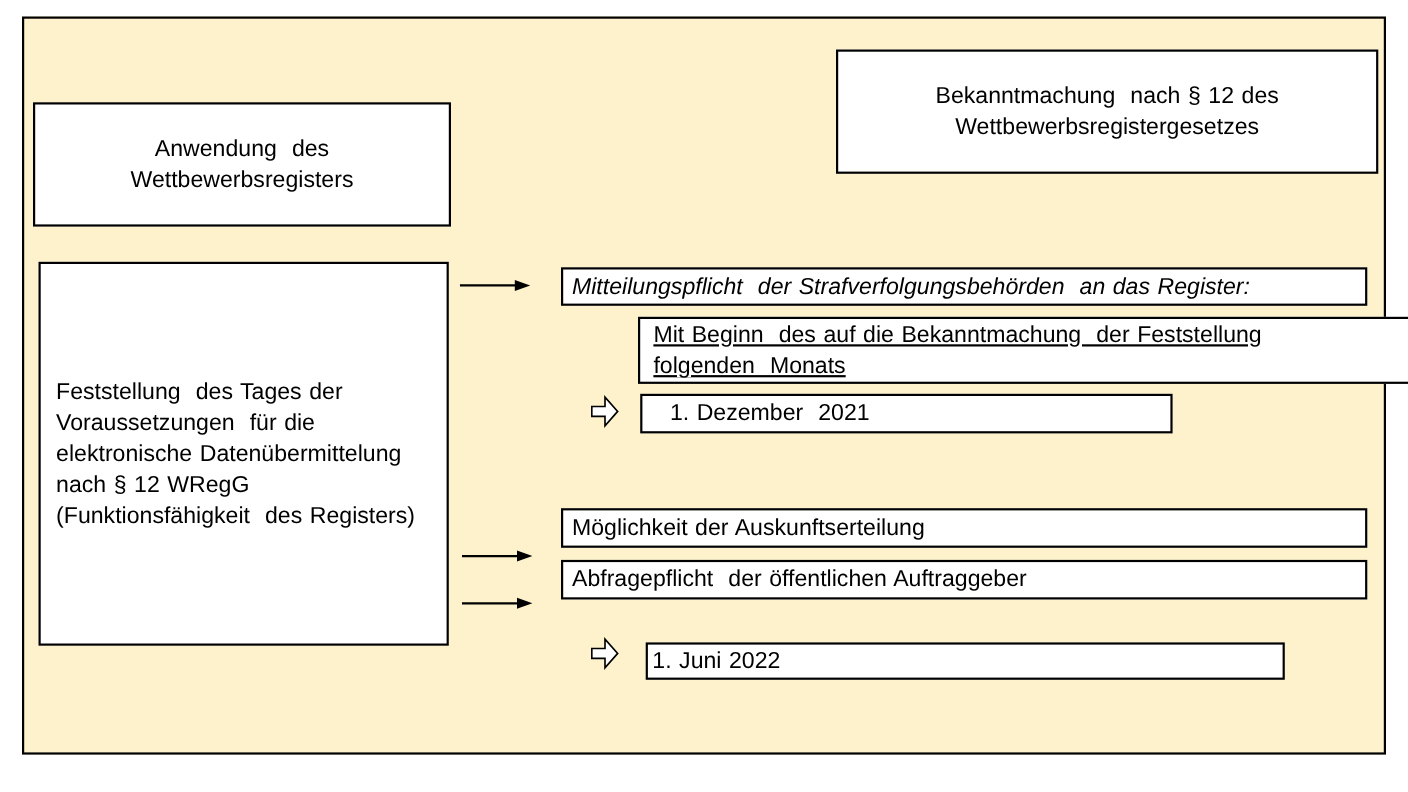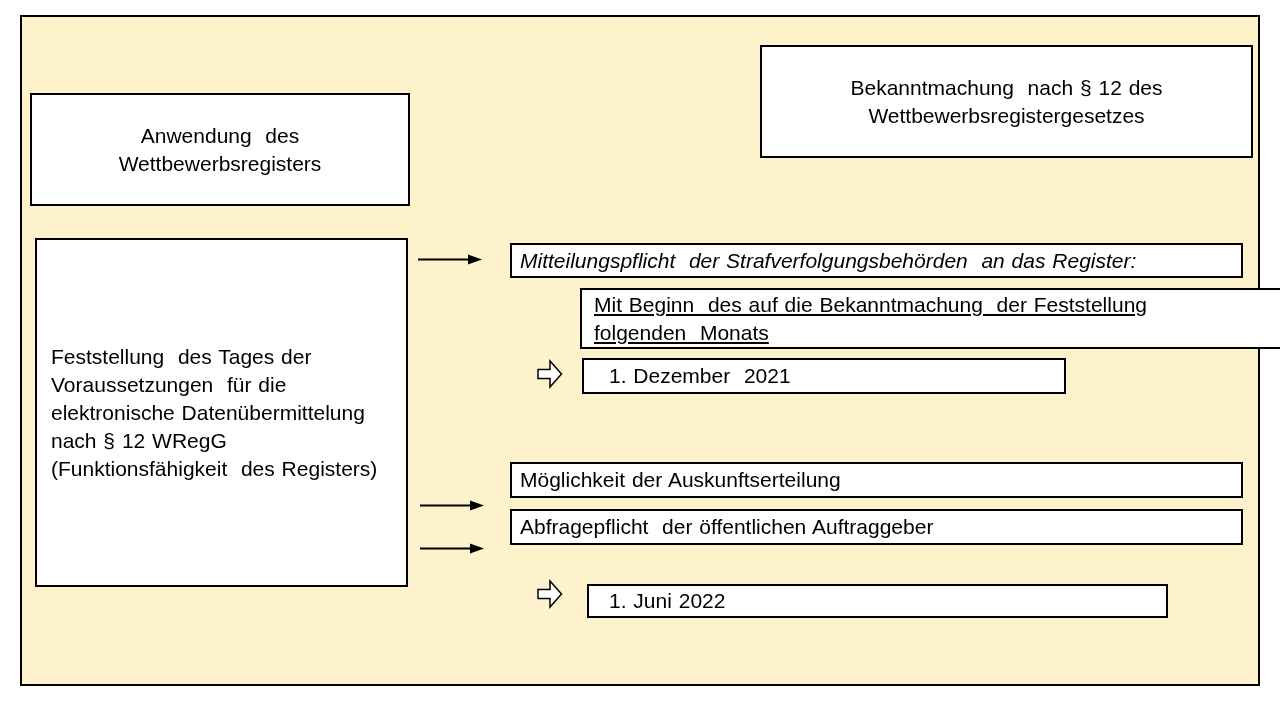--- a/index.html
+++ b/index.html
@@ -31,21 +31,21 @@
   .center { justify-content: center; text-align: center; }
 
   .b-anwendung   { left: 30px;  top: 45px;  width: 380px; height: 113px; margin-top: 48px; }
   .b-bekannt     { left: 760px; top: 45px;  width: 493px; height: 113px; }
   .b-fest        { left: 35px;  top: 238px; width: 373px; height: 349px; padding: 16px 14px; }
   .b-mitteilung  { left: 510px; top: 243px; width: 733px; height: 35px;  padding: 0 8px; font-style: italic; }
   .b-beginn      { left: 580px; top: 288px; width: 741px; height: 61px;  padding: 0 12px; text-decoration: underline; }
   .b-dez         { left: 582px; top: 358px; width: 484px; height: 36px;  padding: 0 25px; }
   .b-moegl       { left: 510px; top: 462px; width: 733px; height: 36px;  padding: 0 8px; }
   .b-abfrage     { left: 510px; top: 509px; width: 733px; height: 36px;  padding: 0 8px; }
-  .b-juni        { left: 587px; top: 584px; width: 581px; height: 34px;  padding: 0 20px; text-align: right; }
+  .b-juni        { left: 587px; top: 584px; width: 581px; height: 34px;  padding: 0 4px; text-align: right; }
 
   .arrow  { position: absolute; }
   .arrow1 { left: 418px; top: 253px; }
   .arrow2 { left: 420px; top: 499px; }
   .arrow3 { left: 420px; top: 542px; }
   .barrow1 { left: 537px; top: 359px; }
   .barrow2 { left: 537px; top: 579px; }
 </style>
 </head>
 <body>

